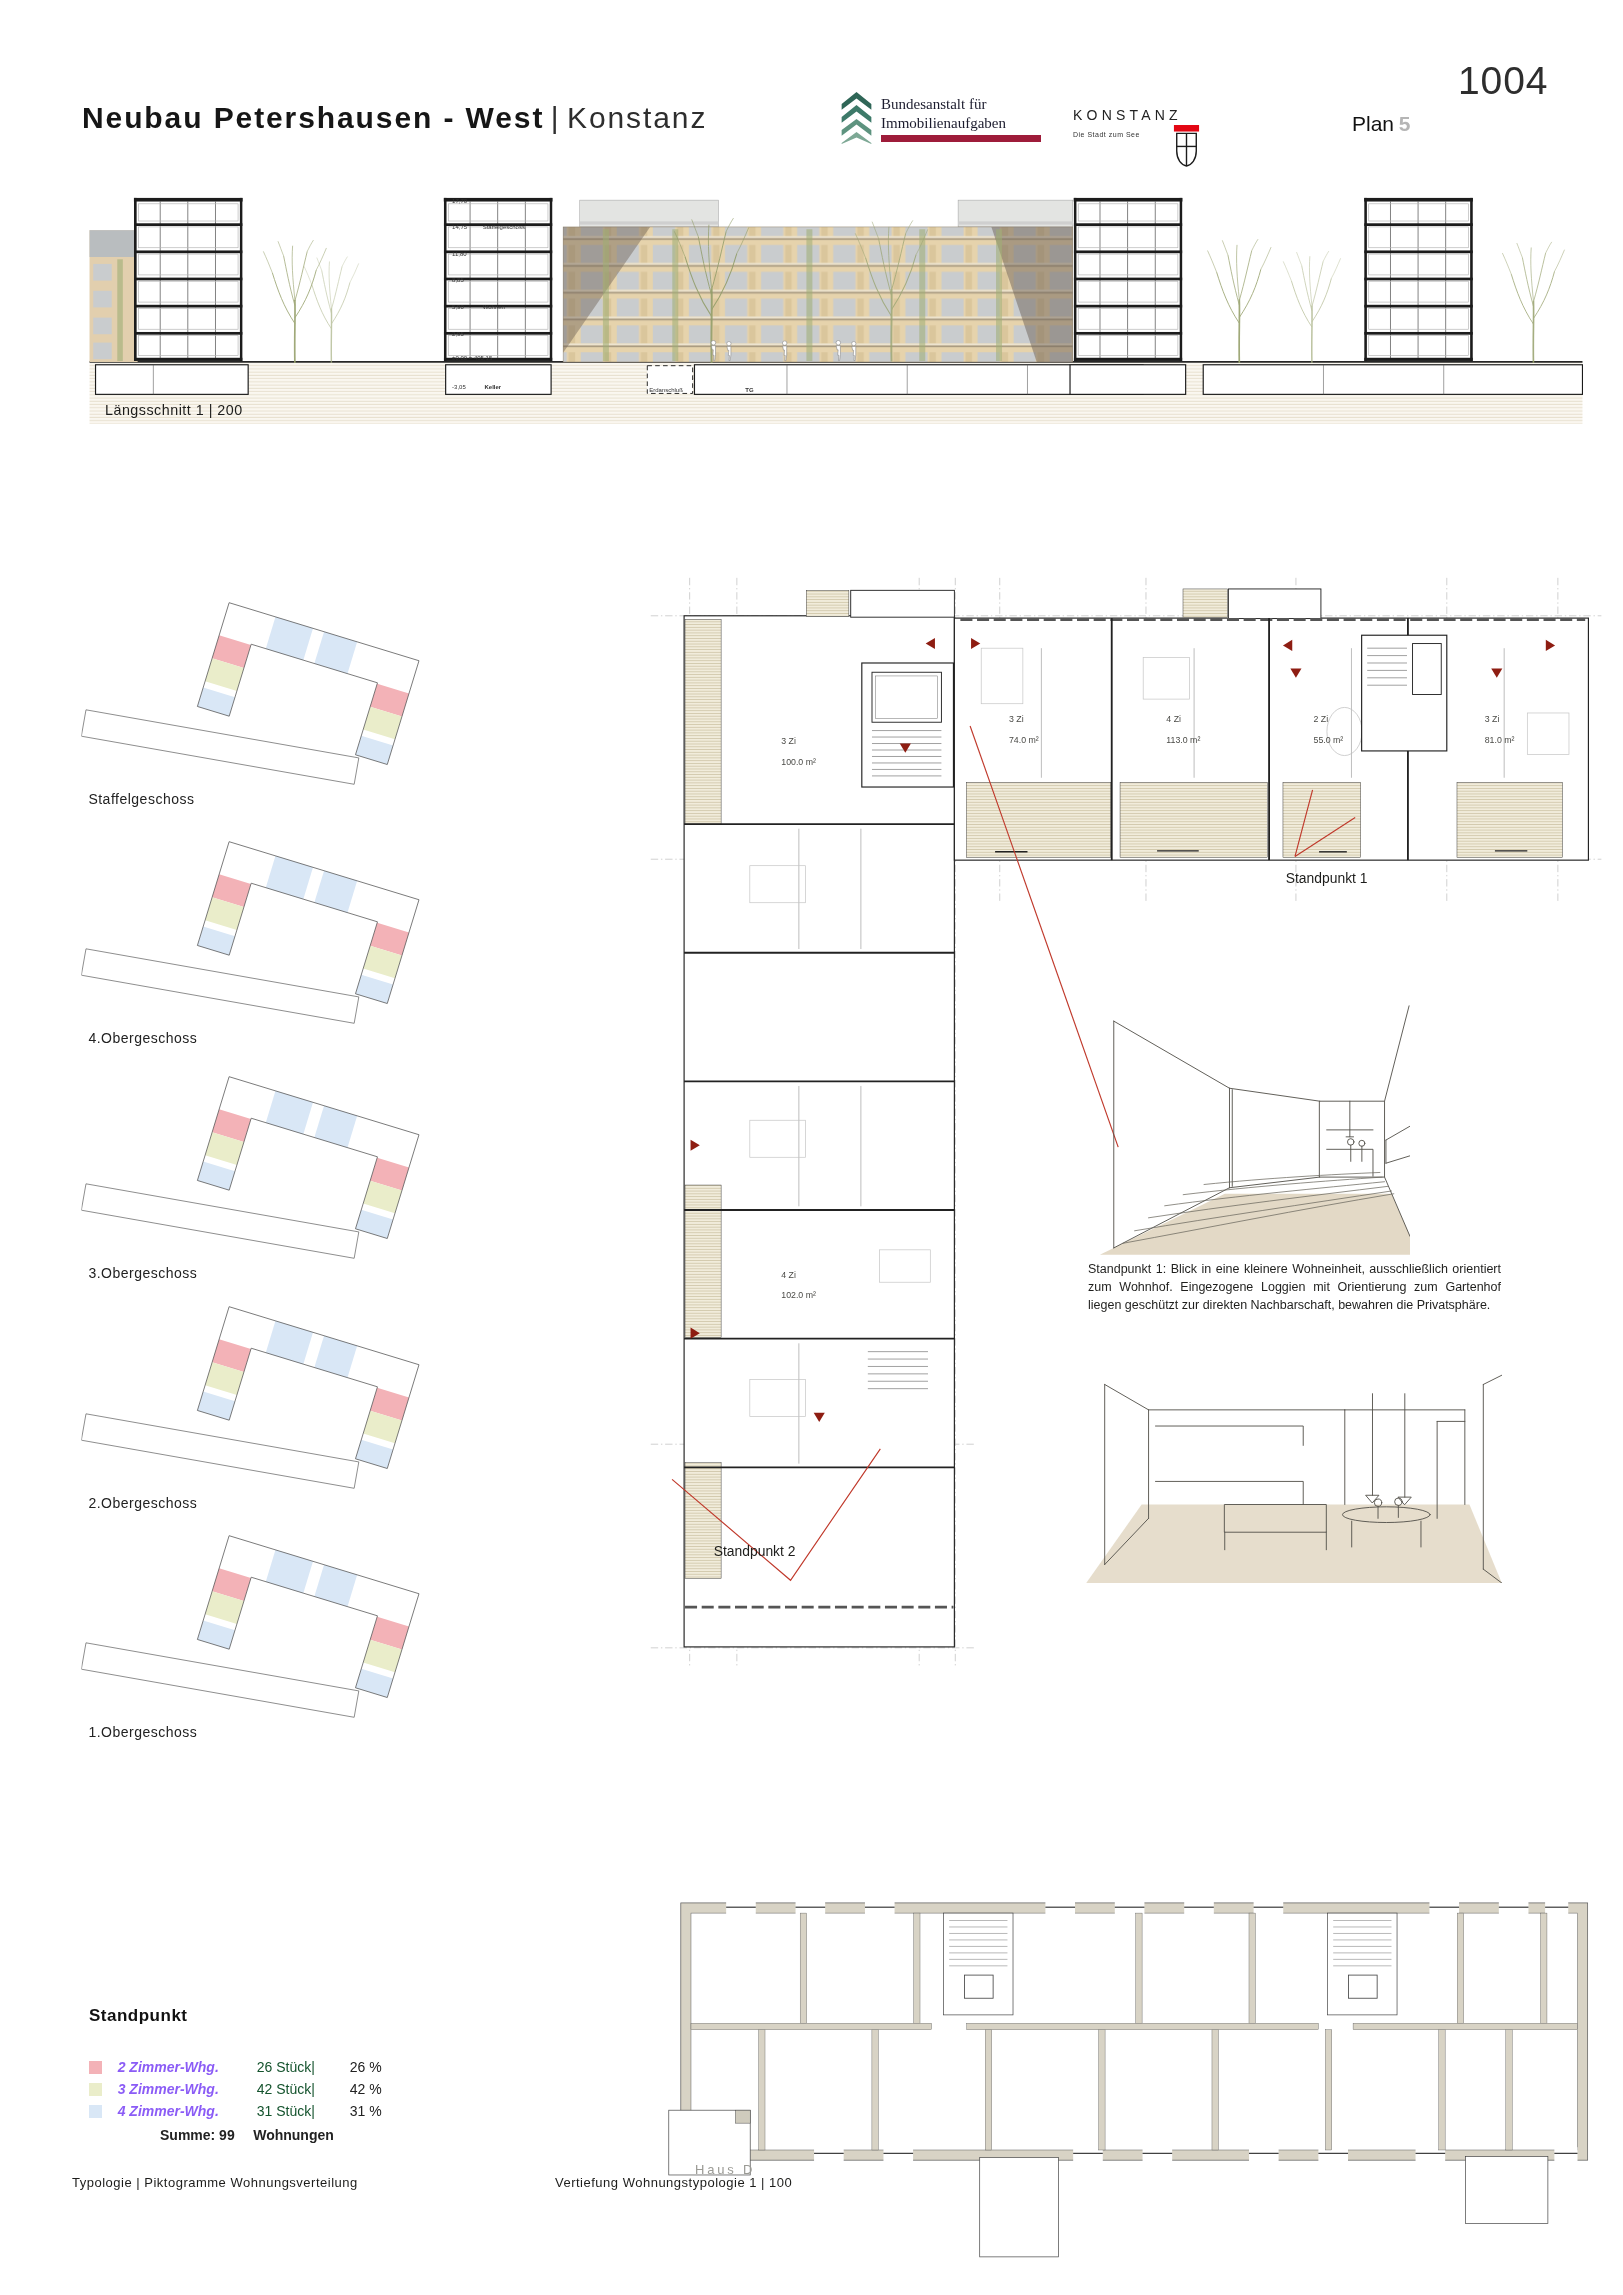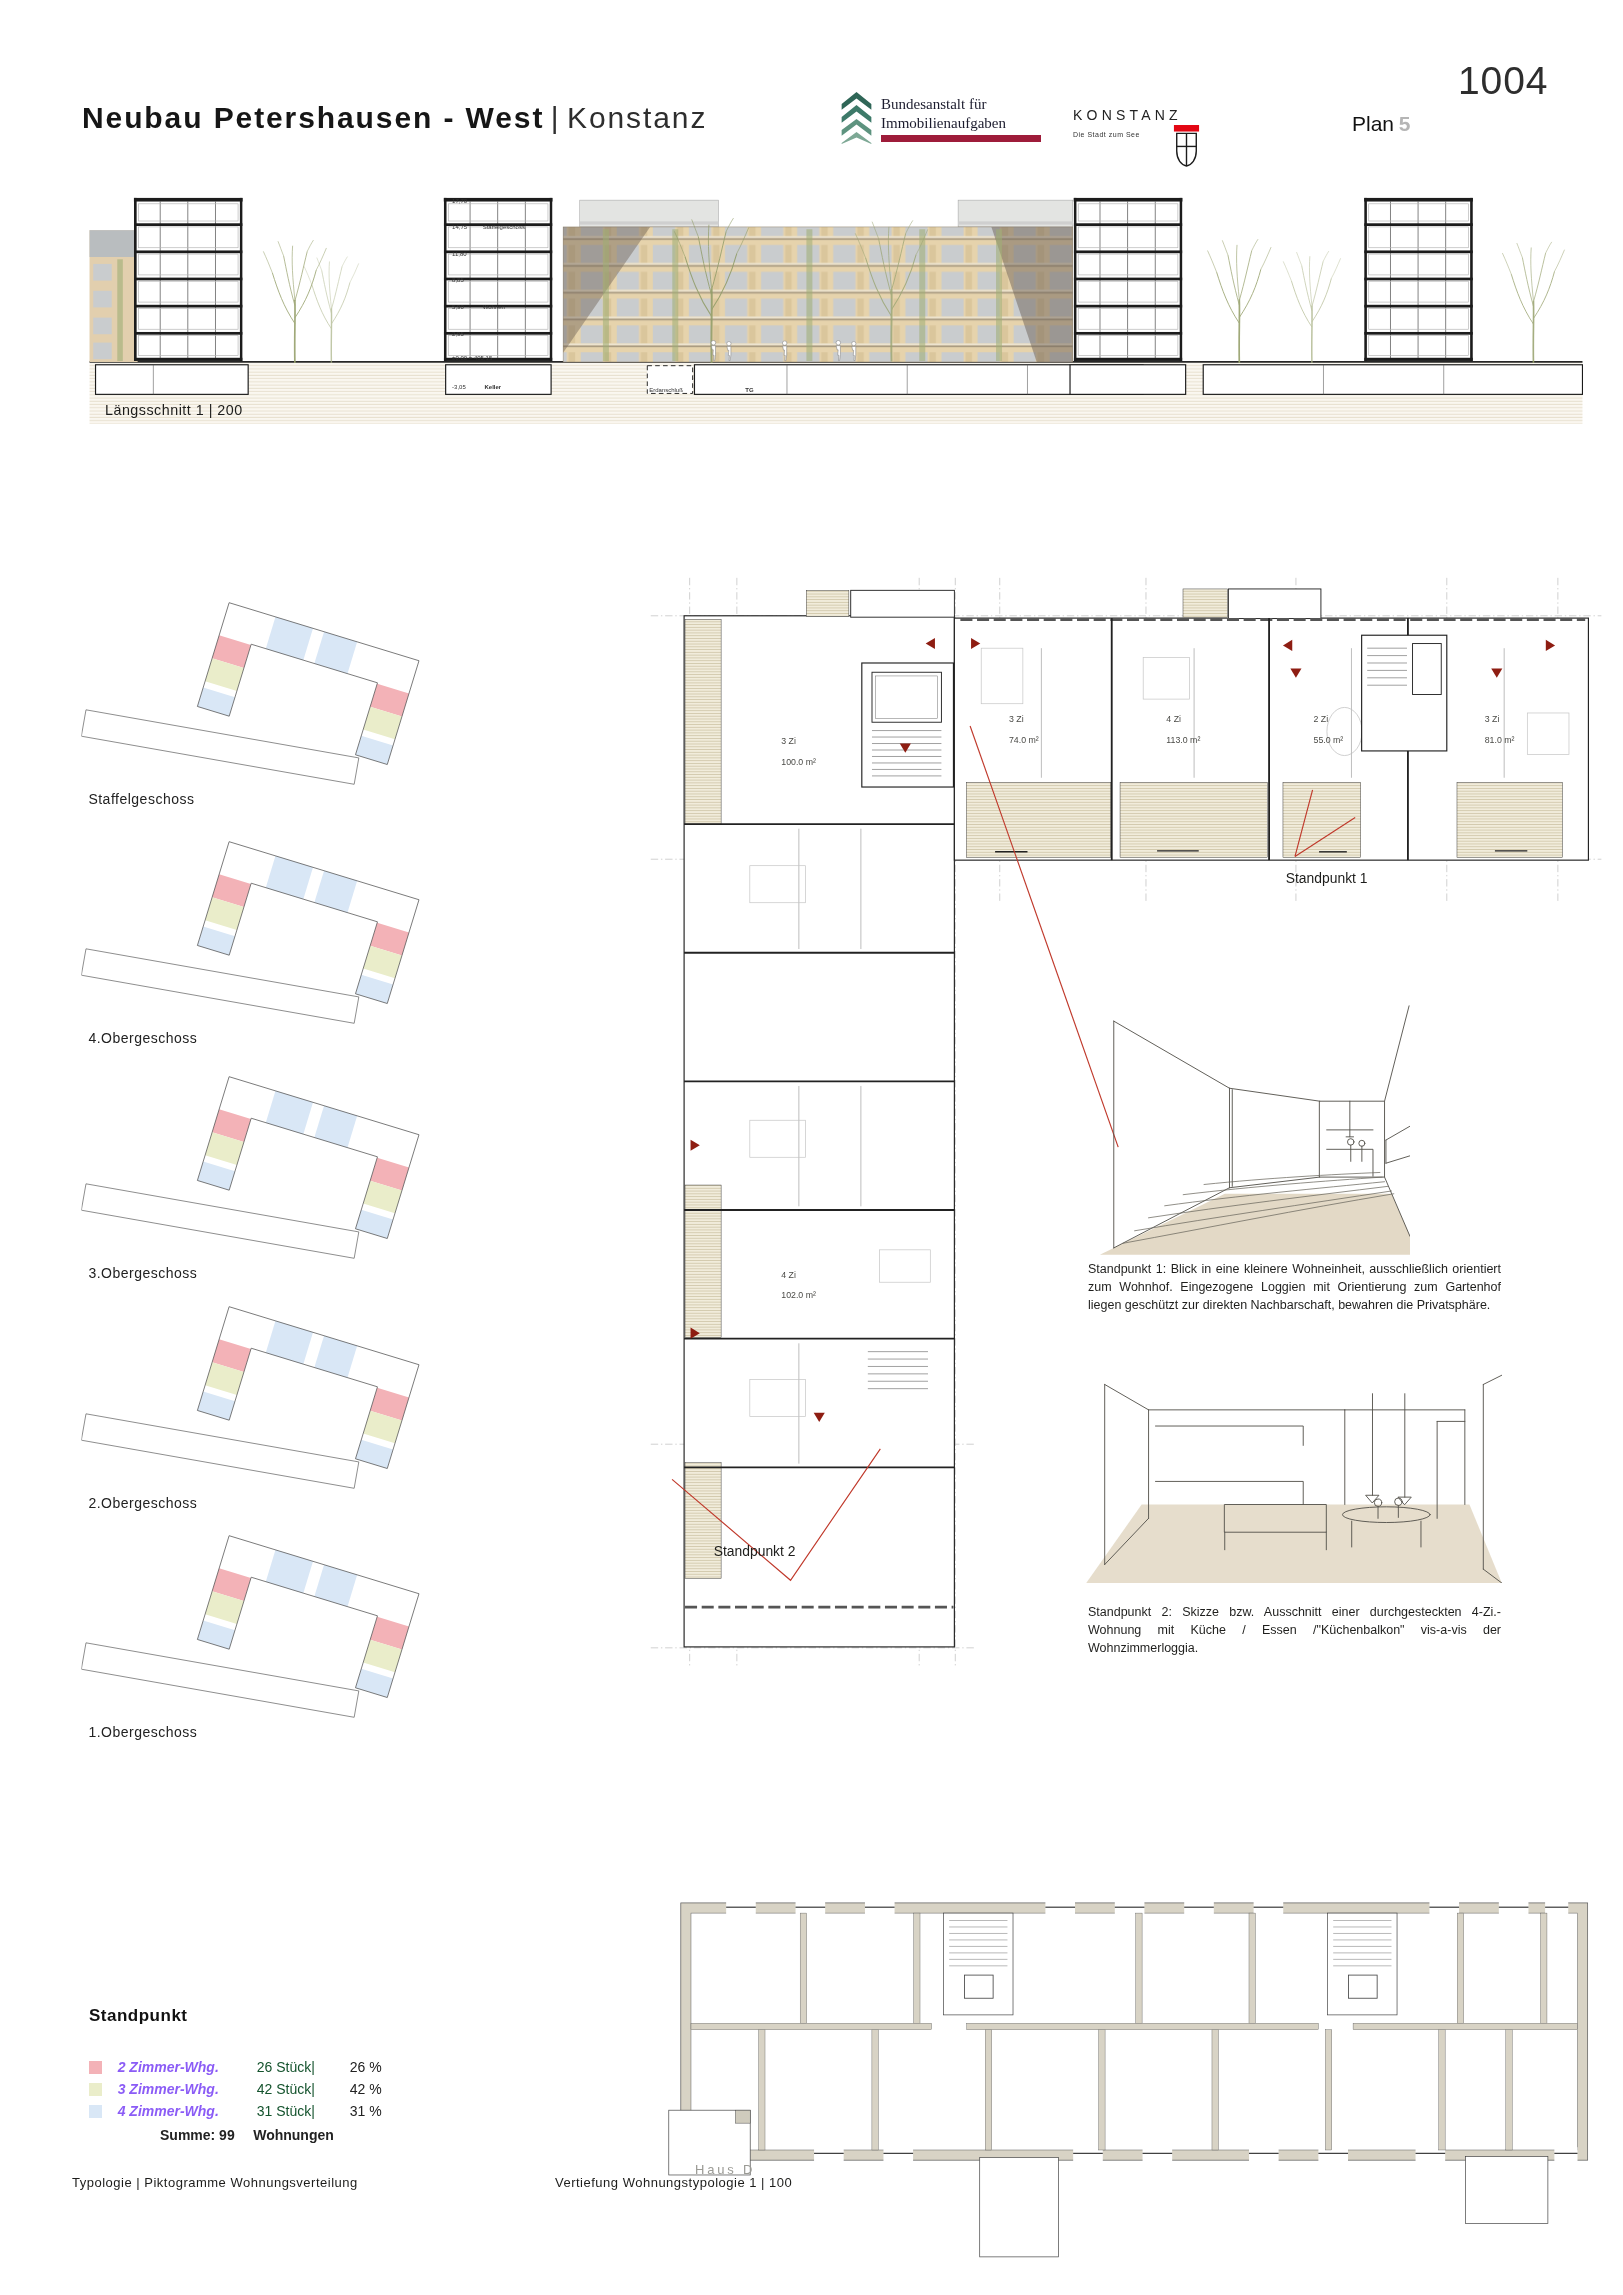--- a/index.html
+++ b/index.html
@@ -516,21 +516,20 @@
       <path d="M760,120 L760,330 M820,120 L760,120"></path>
       <circle cx="632" cy="296" r="8"></circle>
         <path d="M632,304 L632,330"></path>
       <circle cx="676" cy="294" r="8"></circle>
         <path d="M676,302 L676,328"></path>
       <path d="M860,40 L860,440"></path>
         <path d="M860,40 L900,20"></path>
         <path d="M860,440 L900,470"></path>
     </g>
   </svg>
-  <div class="abs caption cap2">Standpunkt 2: Skizze bzw. Ausschnitt einer durchgesteckten 4-Zi.-Wohnung mit Küche / Essen /"Küchenbalkon" vis-a-vis der Wohnzimmerloggia.</div>
 
   <svg class="abs" style="left:666px;top:1888px" width="930" height="375" viewBox="1440 4080 2010 810">
     <rect x="1472" y="4112" width="1960" height="556" fill="#d8d3c5" stroke="#555" stroke-width="1.5"></rect>
     <rect x="1494" y="4134" width="1916" height="512" fill="#ffffff" stroke="#555" stroke-width="1"></rect>
 
     <g>
       <g fill="#fff">
           <rect x="1570" y="4108" width="64" height="30"></rect>
           <rect x="1720" y="4108" width="64" height="30"></rect>
           <rect x="1870" y="4108" width="64" height="30"></rect>

